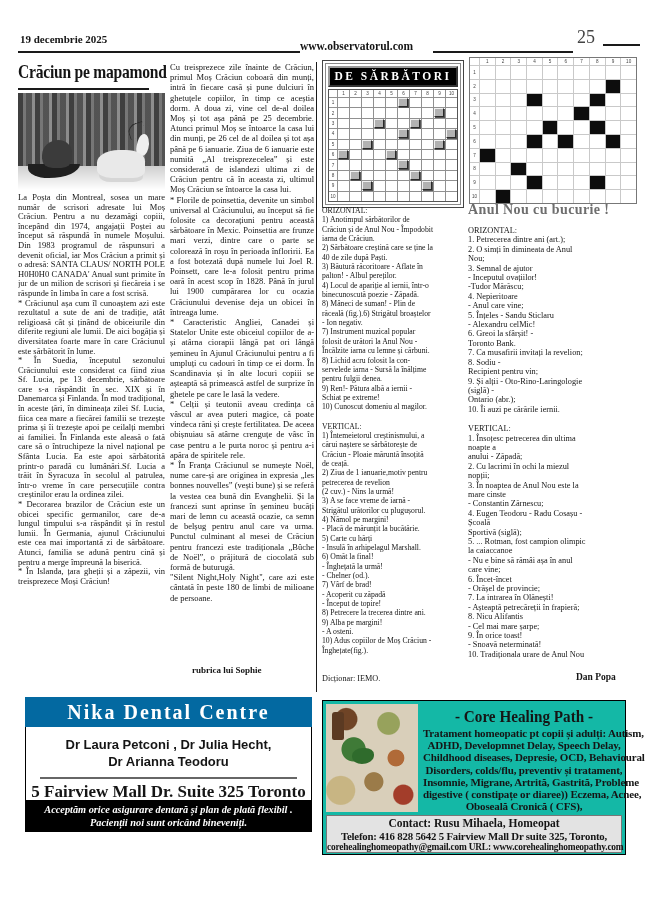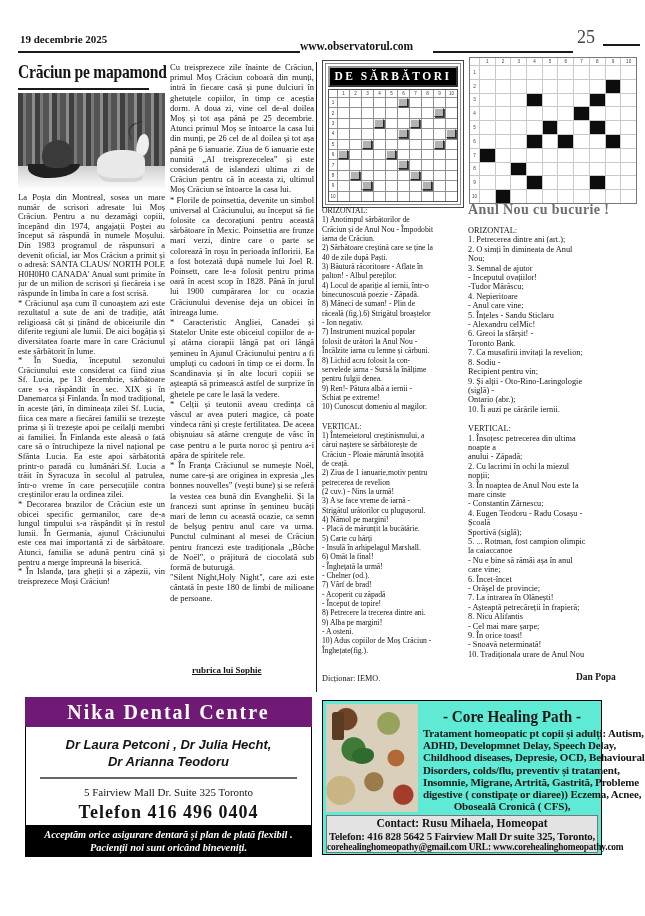--- a/index.html
+++ b/index.html
@@ -20,21 +20,21 @@
   .snow{position:absolute;left:0;right:0;bottom:0;height:24px;background:linear-gradient(#cfcfcf,#ffffff);}
   .sleigh{position:absolute;left:10px;bottom:12px;width:52px;height:14px;background:#202020;border-radius:0 0 60% 40%/0 0 100% 70%;}
   .santa{position:absolute;left:24px;bottom:22px;width:30px;height:28px;background:#3b3b3b;border-radius:55% 45% 35% 35%;}
   .deer-body{position:absolute;right:20px;bottom:12px;width:48px;height:28px;background:#e9e9e9;border-radius:45% 40% 25% 30%;box-shadow:0 6px 0 -2px #d6d6d6;}
   .deer-head{position:absolute;right:16px;bottom:34px;width:12px;height:22px;background:#efefef;border-radius:40% 60% 40% 40%;transform:rotate(14deg);}
   .antler{position:absolute;right:20px;bottom:52px;width:16px;height:14px;border-left:1.5px solid #2e2e2e;border-top:1.5px solid #2e2e2e;transform:rotate(-18deg);border-radius:60% 0 0 0;}
   .coltext{font-size:8.5px;line-height:9.6px;text-align:justify;overflow:hidden;}
   .col1text{left:18px;top:193px;width:147px;height:452px;}
   .col2text{left:170px;top:62px;width:144px;height:592px;line-height:10.2px;}
   .para{margin:0;}
-  .byline{left:192px;top:665px;font-size:9px;font-weight:bold;text-decoration:underline;}
+  .byline{left:192px;top:665px;font-size:9px;font-weight:bold;}
   
   .pz1box{left:322px;top:60px;width:136px;border:1px solid #444;padding:2px;background:#fff;}
   .pz1inner{border:1px solid #8a8a8a;padding:2px;}
   .pz1title{background:#000;color:#fff;font-weight:bold;font-size:11.5px;letter-spacing:2.5px;
             text-align:center;line-height:17px;height:17px;border:2px solid;border-color:#9a9a9a #333 #333 #9a9a9a;margin-bottom:2px;}
   .cw{display:grid;gap:1px;}
   .pz1grid{grid-template-columns:8px repeat(10,1fr);grid-template-rows:7px repeat(10,9.4px);background:#909090;border:1px solid #555;}
   .pz2grid{left:469px;top:57px;width:166px;grid-template-columns:9px repeat(10,1fr);grid-template-rows:7px repeat(10,12.8px);background:#c9c9c9;border:1px solid #777;}
   .c{background:#fff;display:flex;}
   .lbl{font-size:4.6px;color:#444;align-items:center;justify-content:center;font-family:"Liberation Sans",sans-serif;}
@@ -44,29 +44,29 @@
   .clues{font-size:7.7px;line-height:9.35px;}
   .pz1clues{left:322px;top:206px;width:140px;}
   .pz2clues{left:468px;top:226px;width:174px;font-size:8.3px;line-height:9.4px;}
   .cl-gap{height:10px;}
   .cl-line{white-space:nowrap;}
   .pz2title{left:468px;top:202px;font-size:14px;font-weight:bold;color:#6e6e6e;letter-spacing:.4px;}
   .dict{left:322px;top:674px;font-size:8.2px;}
   .author{left:576px;top:672px;font-size:9.5px;font-weight:bold;}
   
   .ad-nika{left:25px;top:697px;width:287px;background:#fff;}
-  .nika-head{background:#701a75;color:#fff;text-align:center;font-size:20px;font-weight:bold;letter-spacing:2px;line-height:30px;height:30px;}
+  .nika-head{background:#0369a1;color:#fff;text-align:center;font-size:20px;font-weight:bold;letter-spacing:2px;line-height:30px;height:30px;}
   .nika-body{border-left:1.5px solid #000;border-right:1.5px solid #000;text-align:center;padding-top:9px;}
-  .nika-docs{font-family:"Liberation Sans",sans-serif;font-weight:bold;font-size:13px;line-height:17px;font-style:italic;}
+  .nika-docs{font-family:"Liberation Sans",sans-serif;font-weight:bold;font-size:13px;line-height:17px;}
   .nika-rule{margin:7px 14px 5px;border-top:2px solid #666;}
-  .nika-addr{font-weight:normal;font-size:11px;line-height:16px;}
+  .nika-addr{font-weight:bold;font-size:17px;line-height:16px;}
   .nika-tel{font-weight:bold;font-size:18px;line-height:25px;letter-spacing:1px;}
   .nika-foot{background:#000;color:#fff;text-align:center;font-weight:bold;font-size:10.3px;line-height:13px;padding:3px 2px;font-style:italic;}
   
-  .ad-core{left:322px;top:700px;width:280px;height:155px;border:1.5px solid #000;background:#5eead4;box-sizing:border-box;}
+  .ad-core{left:322px;top:700px;width:304px;height:155px;border:1.5px solid #000;background:#14b8a6;box-sizing:border-box;}
   .core-photo{position:absolute;left:3px;top:3px;width:92px;height:108px;background:
      radial-gradient(circle at 22% 14%,#6f4426 0 9%,transparent 10%),
      radial-gradient(circle at 68% 18%,#97a25c 0 10%,transparent 11%),
      radial-gradient(circle at 30% 42%,#3f7a37 0 13%,transparent 14%),
      radial-gradient(circle at 76% 50%,#b06a38 0 9%,transparent 10%),
      radial-gradient(circle at 52% 72%,#9b7b49 0 10%,transparent 11%),
      radial-gradient(circle at 16% 80%,#c8b583 0 12%,transparent 13%),
      radial-gradient(circle at 84% 84%,#a33d2a 0 8%,transparent 9%),
      #d9cfba;}
   .bottle{position:absolute;left:6px;top:8px;width:12px;height:28px;background:#5b3a22;border-radius:3px 3px 2px 2px;}
@@ -521,21 +521,20 @@
 
   <div class="abs ad-nika">
     <div class="nika-head">Nika Dental Centre</div>
     <div class="nika-body">
       <div class="nika-docs">
           <div class="cl-doc">Dr Laura Petconi , Dr Julia Hecht,</div>
           <div class="cl-doc">Dr Arianna Teodoru</div>
         </div>
       <div class="nika-rule"></div>
       <div class="nika-addr">5 Fairview Mall Dr.  Suite 325  Toronto</div>
-      <div class="nika-tel">Telefon  416 496 0404</div>
     </div>
     <div class="nika-foot">
         <div class="cl-foot">Acceptăm orice asigurare dentară și plan de plată flexibil .</div>
         <div class="cl-foot">Pacienții noi sunt oricând bineveniți.</div>
       </div>
   </div>
 
   <div class="abs ad-core">
     <div class="core-photo">
       <div class="bottle"></div>

